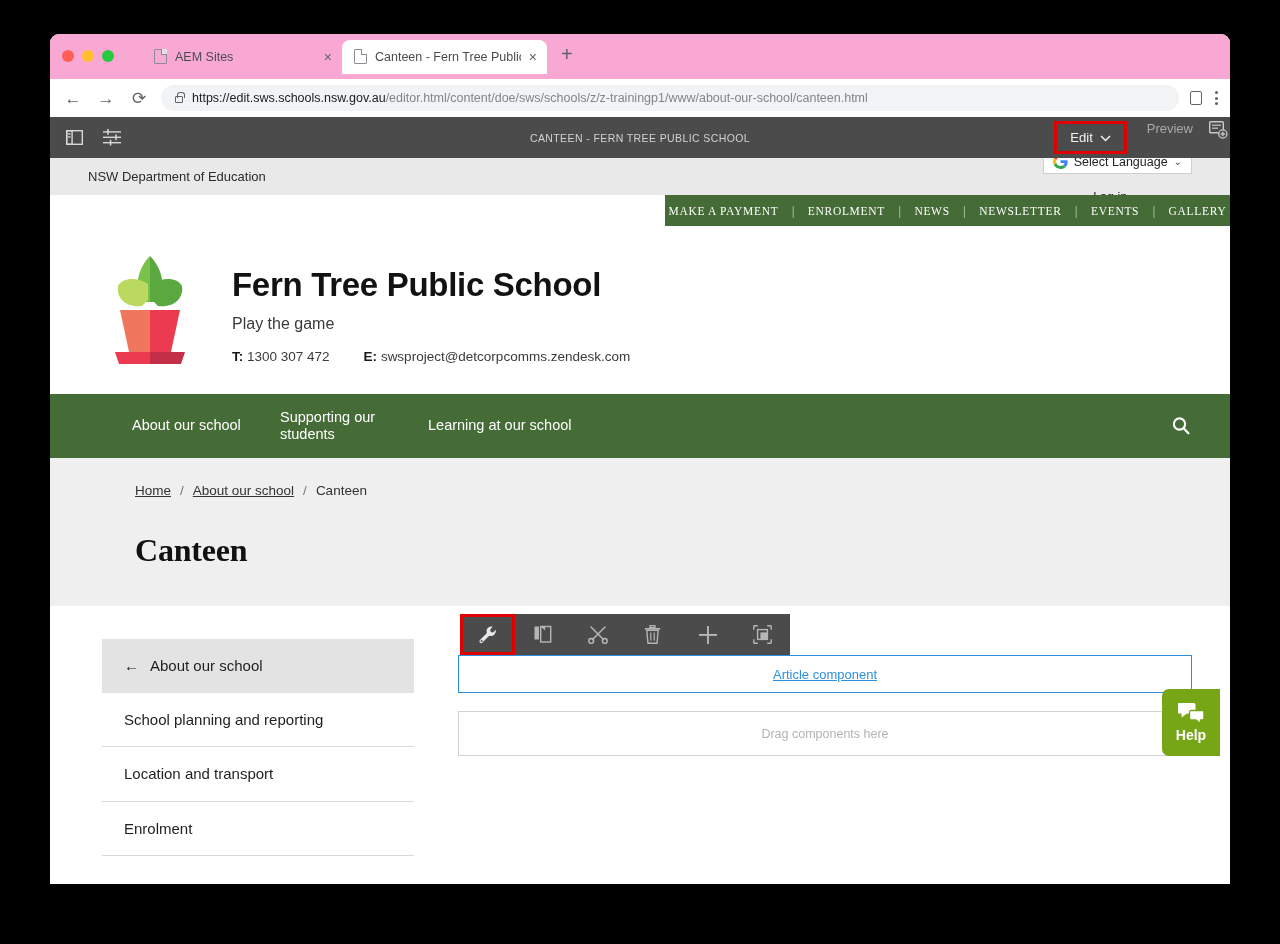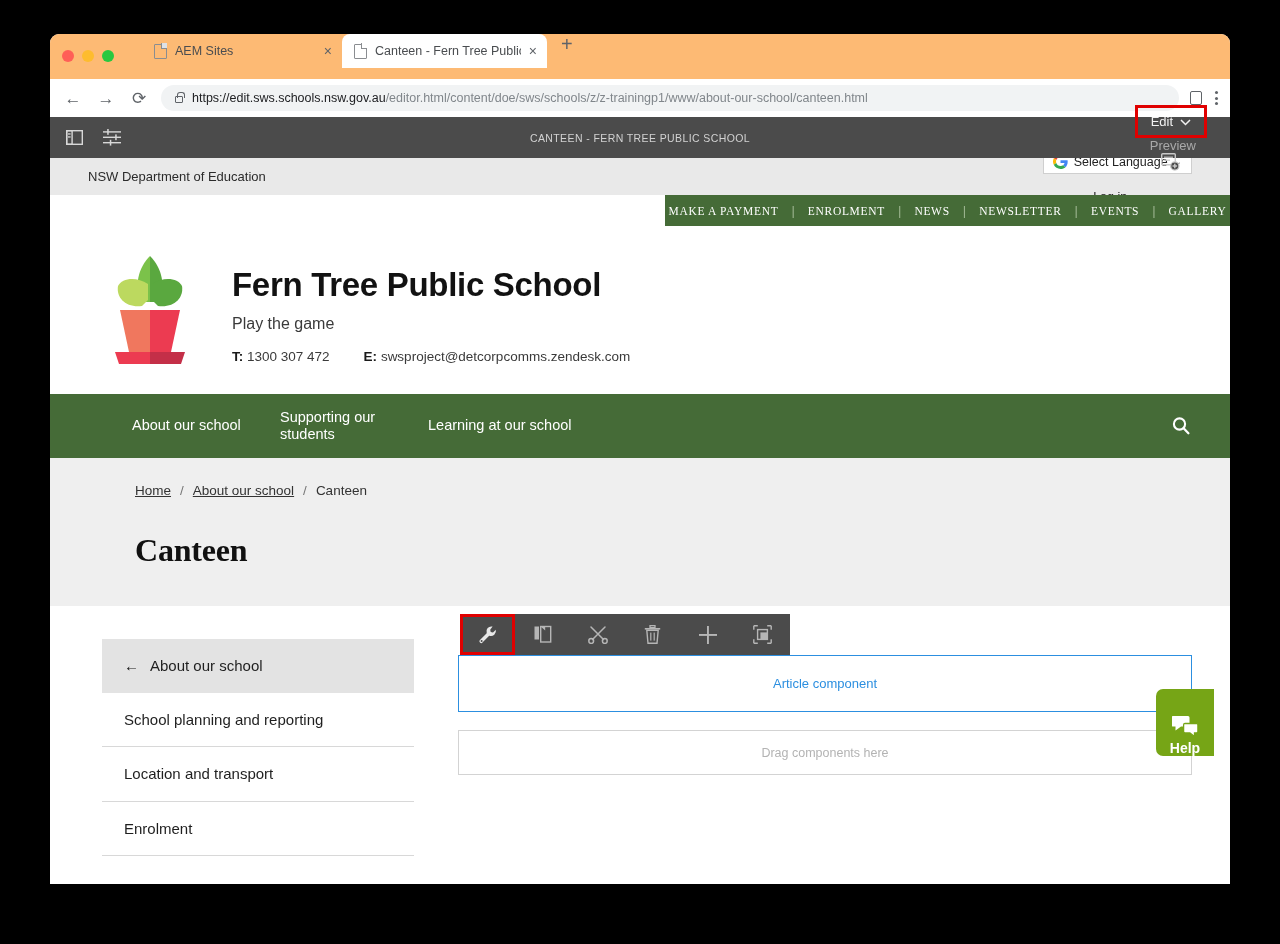--- a/index.html
+++ b/index.html
@@ -20,23 +20,23 @@
     width: 1180px;
     height: 850px;
     background: #ffffff;
     border-radius: 9px 9px 0 0;
     overflow: hidden;
   }
 
   
   .tab-strip {
     height: 45px;
-    background: #fdba74;
-    display: flex;
-    align-items: flex-start;
+    background: #f9a8d4;
+    display: flex;
+    align-items: center;
     padding-left: 10px;
     position: relative;
   }
   .traffic-lights {
     position: absolute;
     left: 12px;
     top: 16px;
     display: flex;
     gap: 8px;
   }
@@ -171,26 +171,25 @@
     left: 0; right: 0;
     text-align: center;
     font-size: 10.5px;
     letter-spacing: 0.4px;
     color: #d2d2d2;
     pointer-events: none;
   }
   .aem-right {
     margin-left: auto;
     display: flex;
-    align-items: center;
+    align-items: flex-start;
     gap: 0;
-    padding-right: 18px;
+    padding-right: 2px;
     position: relative;
     z-index: 2;
-    flex-direction: column;
   }
   .edit-btn {
     display: flex; align-items: center; gap: 7px;
     font-size: 13px;
     color: #f2f2f2;
     border: 3px solid #e00000;
     padding: 6px 13px;
     height: 33px;
   }
   .preview-btn {
@@ -366,54 +365,55 @@
     width: 55px;
     height: 41px;
     display: flex;
     align-items: center;
     justify-content: center;
   }
   .ct-btn.active { border: 3px solid #e00000; }
 
   .component-box {
     margin-top: 31px;
-    height: 57px;
+    height: 38px;
     border: 1.5px solid #2c8fe0;
     display: flex;
     align-items: center;
     justify-content: center;
     font-size: 13px;
     color: #2c8fe0;
     background: #fff;
+    text-decoration: underline;
   }
   .dropzone {
     margin-top: 18px;
     height: 45px;
     border: 1px solid #d3d3d3;
     display: flex;
     align-items: center;
     justify-content: center;
     font-size: 12.5px;
     color: #b3b3b3;
     background: #fff;
   }
 
   
   .help-widget {
     position: absolute;
-    right: 16px;
+    right: 10px;
     top: 531px;
     width: 58px;
     height: 67px;
     background: #76a516;
     border-radius: 7px 0 0 7px;
     display: flex;
     flex-direction: column;
     align-items: center;
-    justify-content: flex-end;
+    justify-content: center;
     gap: 3px;
     z-index: 20;
   }
   .help-label { color: #ffffff; font-size: 14px; font-weight: bold; }
 </style>
 </head>
 <body>
 
 <div class="browser-window">
 

